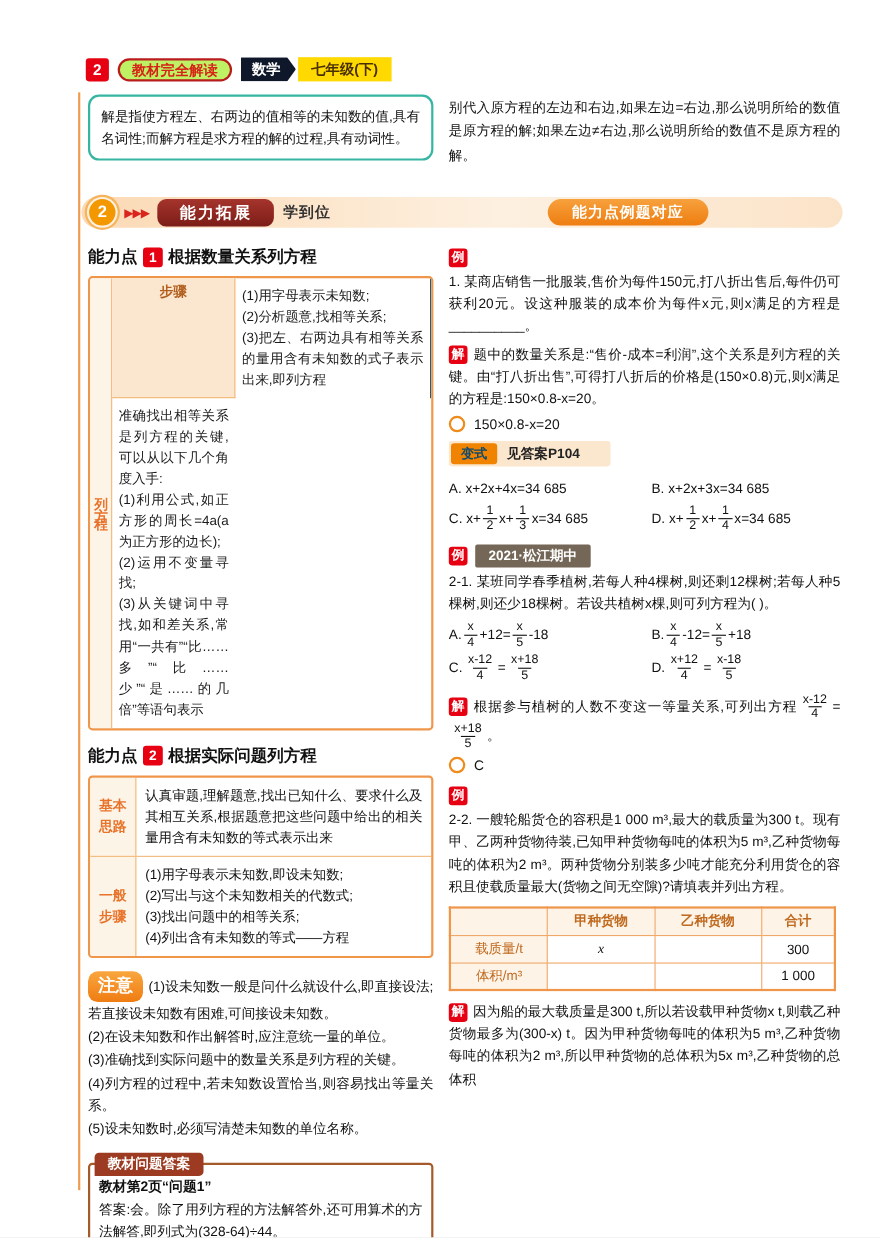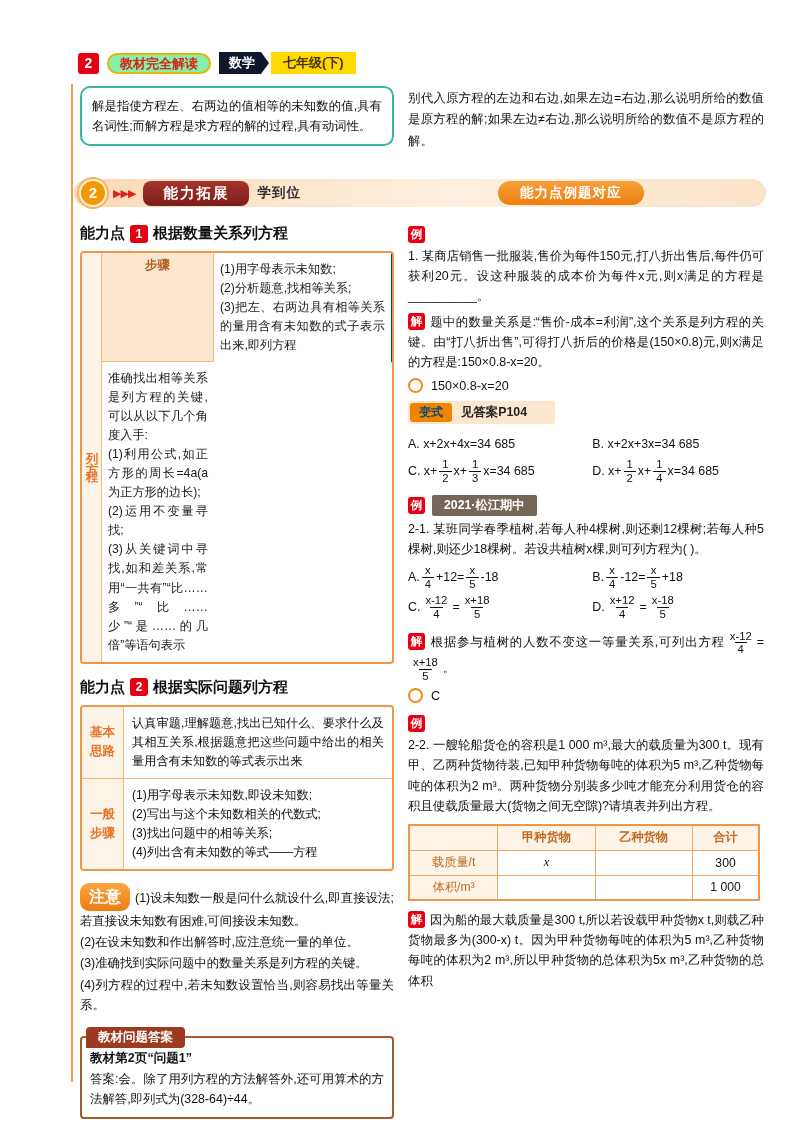--- a/index.html
+++ b/index.html
@@ -7,21 +7,21 @@
   .page {
     position:relative; width:800px; height:1125px; margin:0 auto;
     background:#ffffff; overflow:hidden;
     font-family:"Liberation Sans","DejaVu Sans",sans-serif; color:#111;
   }
   .spine { position:absolute; left:71px; top:84px; width:2px; height:998px; background:#f09c50; }
 
   
   .header { position:absolute; left:78px; top:52px; display:flex; align-items:center; gap:8px; }
   .pagenum { width:21px; height:21px; background:#e60012; color:#fff; font-weight:bold; font-size:14px; text-align:center; line-height:21px; border-radius:3px; }
-  .brand { border:2px solid #eab308; border-radius:11px; color:#d62418; font-weight:bold; font-size:13px; padding:0 11px; height:21px; line-height:17px; background:#86efac; }
+  .brand { border:2px solid #b91c1c; border-radius:11px; color:#d62418; font-weight:bold; font-size:13px; padding:0 11px; height:21px; line-height:17px; background:#bef264; }
   .subject { background:#0f172a; color:#fff; font-size:13px; font-weight:bold; padding:2px 14px 2px 10px; clip-path:polygon(0 0,calc(100% - 8px) 0,100% 50%,calc(100% - 8px) 100%,0 100%); }
   .grade { background:#ffd900; color:#4a3000; font-size:13px; font-weight:bold; padding:2px 12px; margin-left:-6px; }
 
   
   .intro-left { position:absolute; left:80px; top:86px; width:314px; border:2px solid #35b5a2; border-radius:10px; padding:8px 10px; font-size:12.4px; line-height:1.62; text-align:justify; }
   .intro-right { position:absolute; left:408px; top:88px; width:356px; font-size:12.4px; line-height:1.72; text-align:justify; }
 
   
   .band { position:absolute; left:74px; top:179px; width:692px; height:28px; border-radius:14px;
     background:linear-gradient(90deg,#fbd9b4,#fdf0e0 55%,#fbe3c8);
@@ -147,20 +147,21 @@
 (2)写出与这个未知数相关的代数式;
 (3)找出问题中的相等关系;
 (4)列出含有未知数的等式——方程</div>
     </div>
 
     <div class="note">
       <p class="p"><span class="note-badge">注意</span><span>(1)设未知数一般是问什么就设什么,即直接设法;若直接设未知数有困难,可间接设未知数。</span></p>
       <p class="p">(2)在设未知数和作出解答时,应注意统一量的单位。</p>
       <p class="p">(3)准确找到实际问题中的数量关系是列方程的关键。</p>
       <p class="p">(4)列方程的过程中,若未知数设置恰当,则容易找出等量关系。</p>
+      <p class="p">(5)设未知数时,必须写清楚未知数的单位名称。</p>
     </div>
 
     <div class="tb-box">
       <div class="tb-badge">教材问题答案</div>
       <div class="tb-title">教材第2页“问题1”</div>
       <div class="p">答案:会。除了用列方程的方法解答外,还可用算术的方法解答,即列式为(328-64)÷44。</div>
     </div>
   </div>
 
   <div class="col-right">

